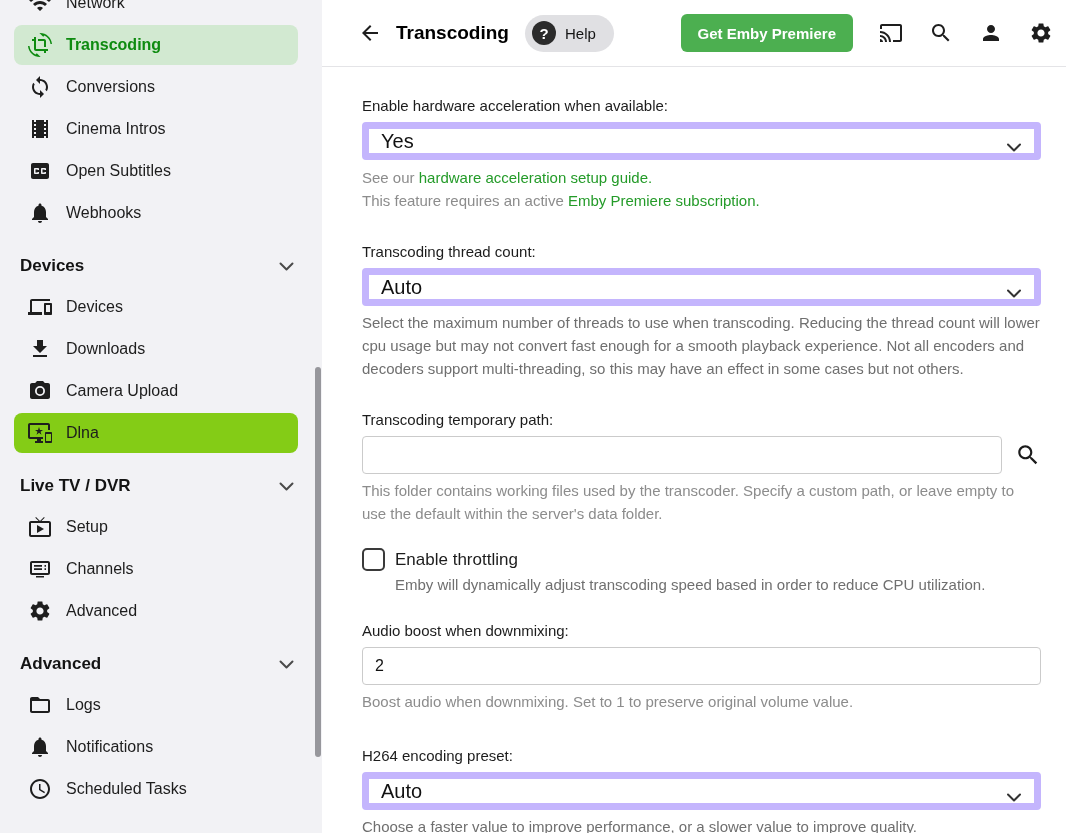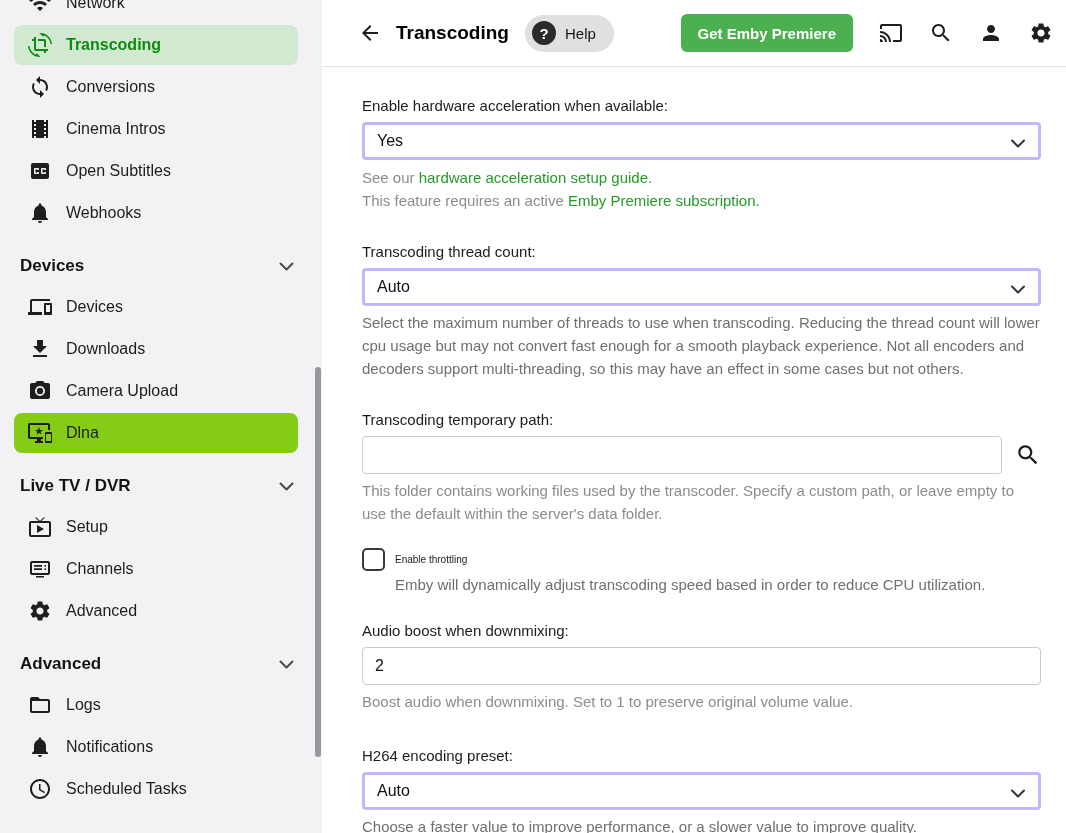--- a/index.html
+++ b/index.html
@@ -109,27 +109,27 @@
   .top-icon { width: 24px; height: 24px; margin-left: 26px; cursor: pointer; }
   .top-icon svg { fill: #1e1e1e; }
 
   
   .content { padding: 30px 25px 18px 40px; overflow: hidden; }
   .form-group { margin-bottom: 31px; }
   .field-label { font-size: 15px; color: #1c1c1c; margin-bottom: 8px; }
   .select-box {
     position: relative;
     height: 38px;
-    border: 3px solid #c4b5fd;
+    border: 7px solid #c4b5fd;
     border-radius: 4px;
     background: #fff;
     display: flex;
     align-items: center;
     padding: 0 36px 0 12px;
-    font-size: 16px;
+    font-size: 20px;
     color: #111;
     cursor: pointer;
   }
   .select-box .chev { position: absolute; right: 13px; top: 14px; }
   .text-input {
     width: 100%;
     height: 38px;
     border: 1px solid #cbcbcb;
     border-radius: 4px;
     padding: 0 12px;
@@ -148,21 +148,21 @@
   .search-btn svg { fill: #1c1c1c; }
   .check-row { display: flex; align-items: center; gap: 10px; }
   .checkbox {
     width: 23px; height: 23px;
     border: 2px solid #3a3a3a;
     border-radius: 5px;
     background: #fff;
     cursor: pointer;
     flex-shrink: 0;
   }
-  .check-label { font-size: 10px; color: #1c1c1c; cursor: pointer; }
+  .check-label { font-size: 17px; color: #1c1c1c; cursor: pointer; }
   .check-desc { margin-left: 33px; }
 </style>
 </head>
 <body>
 
 <nav class="sidebar">
   <div class="nav-scroll">
 
     <div class="nav-item">
       <span class="nicon">

